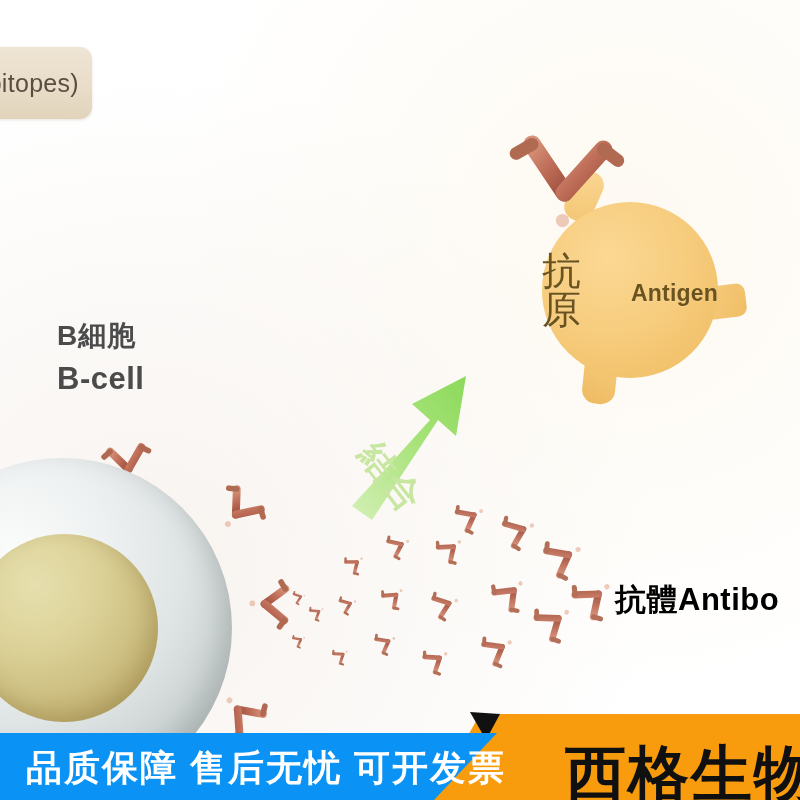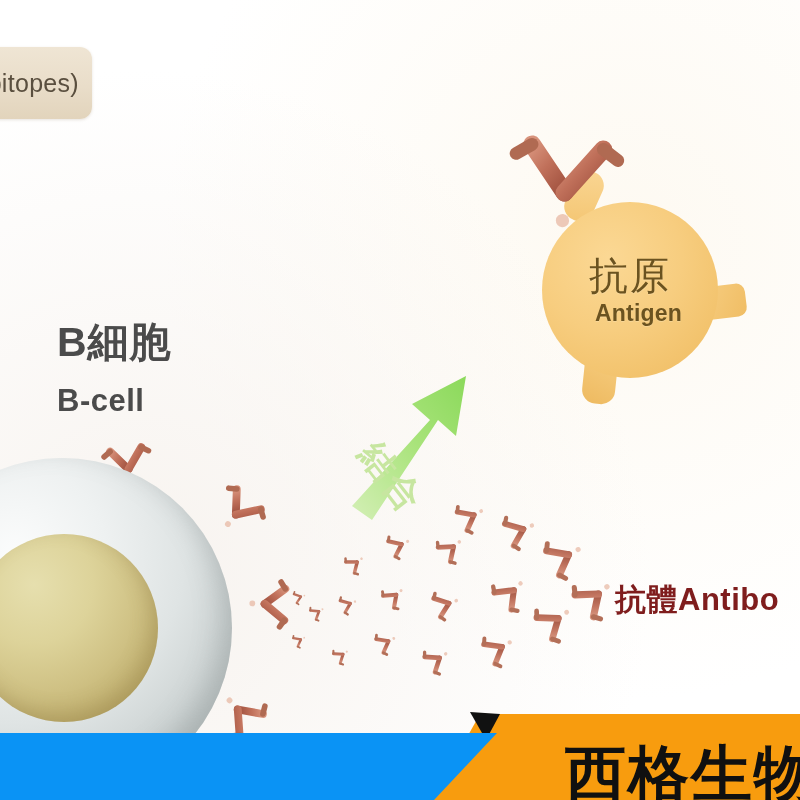--- a/index.html
+++ b/index.html
@@ -33,24 +33,24 @@
     position:absolute;left:-92px;top:47px;width:184px;height:72px;
     display:flex;align-items:center;justify-content:flex-end;
     padding-right:13px;box-sizing:border-box;
     color:#5a4f3f;font-size:25px;font-weight:400;
     letter-spacing:.3px;white-space:nowrap;
   }
 
   
   .lbl{position:absolute;white-space:nowrap;}
   .bcell-label{left:57px;top:322px;color:#4b4b4b;}
-  .bcell-cn{font-size:41px;font-weight:bold;letter-spacing:1px;line-height:1;}
-  .bcell-en{font-size:31px;font-weight:bold;margin-top:22px;line-height:1;letter-spacing:.5px;}
+  .bcell-cn{font-size:28px;font-weight:bold;letter-spacing:1px;line-height:1;}
+  .bcell-en{font-size:31px;font-weight:bold;margin-top:13px;line-height:1;letter-spacing:.5px;}
   .antibody-label{
-    left:615px;top:579px;color:#7f1d1d;
+    left:615px;top:579px;color:#000000;
     font-size:31px;font-weight:bold;letter-spacing:.5px;
   }
 
   
   .antigen-wrap{position:absolute;left:520px;top:160px;width:280px;height:300px;}
   .antigen-body{
     position:absolute;left:22px;top:42px;width:176px;height:176px;border-radius:50%;
     background:radial-gradient(circle at 38% 32%,#fbd894 0%,#f7cd7f 45%,#f3c46f 72%,#eeb95f 100%);
   }
   .ep{position:absolute;background:#f6cd7e;}
@@ -64,21 +64,21 @@
     transform:rotate(-7deg);
     background:linear-gradient(120deg,#f8d187 0%,#f0bd64 100%);
   }
   .ep-bottom{
     left:64px;top:180px;width:33px;height:64px;border-radius:14px;
     transform:rotate(6deg);
     background:linear-gradient(200deg,#f8d187 0%,#eeba60 100%);
   }
   .antigen-text{
     position:absolute;left:22px;top:42px;width:176px;height:176px;
-    display:flex;flex-direction:column;align-items:center;justify-content:center;
+    display:flex;flex-direction:row;align-items:center;justify-content:center;
     color:#6b5320;text-shadow:0 1px 0 rgba(255,255,255,.18);
   }
   .antigen-cn{font-size:39px;font-weight:500;line-height:1;letter-spacing:2px;}
   .antigen-en{font-size:23px;font-weight:bold;line-height:1;margin-top:7px;letter-spacing:.2px;margin-left:17px;}
 
   
   .bcell-wrap{position:absolute;left:-108px;top:458px;width:356px;height:356px;}
   .bcell-outer{
     position:absolute;left:0;top:0;width:340px;height:340px;border-radius:50%;
     background:radial-gradient(circle at 36% 28%,#fbfcfc 0%,#eef1f1 28%,#dfe4e4 52%,#c6cdcd 78%,#aeb6b6 100%);
@@ -213,15 +213,16 @@
 
   <div class="lbl antibody-label">抗體Antibo</div>
 
   <div class="arrow-text">結合</div>
 
   <svg class="banner" width="800" height="100" viewBox="0 0 800 100">
     <polygon points="480,14 800,14 800,100 432,100" fill="#f89c0e"></polygon>
     <polygon points="470,12 500,14 486,40" fill="#111111"></polygon>
     <polygon points="0,33 497,33 434,100 0,100" fill="#0a93f5"></polygon>
   </svg>
+  <div class="banner-left-text">品质保障 售后无忧 可开发票</div>
   <div class="banner-right-text">西格生物</div>
 
 </div>
 
 </body></html>

